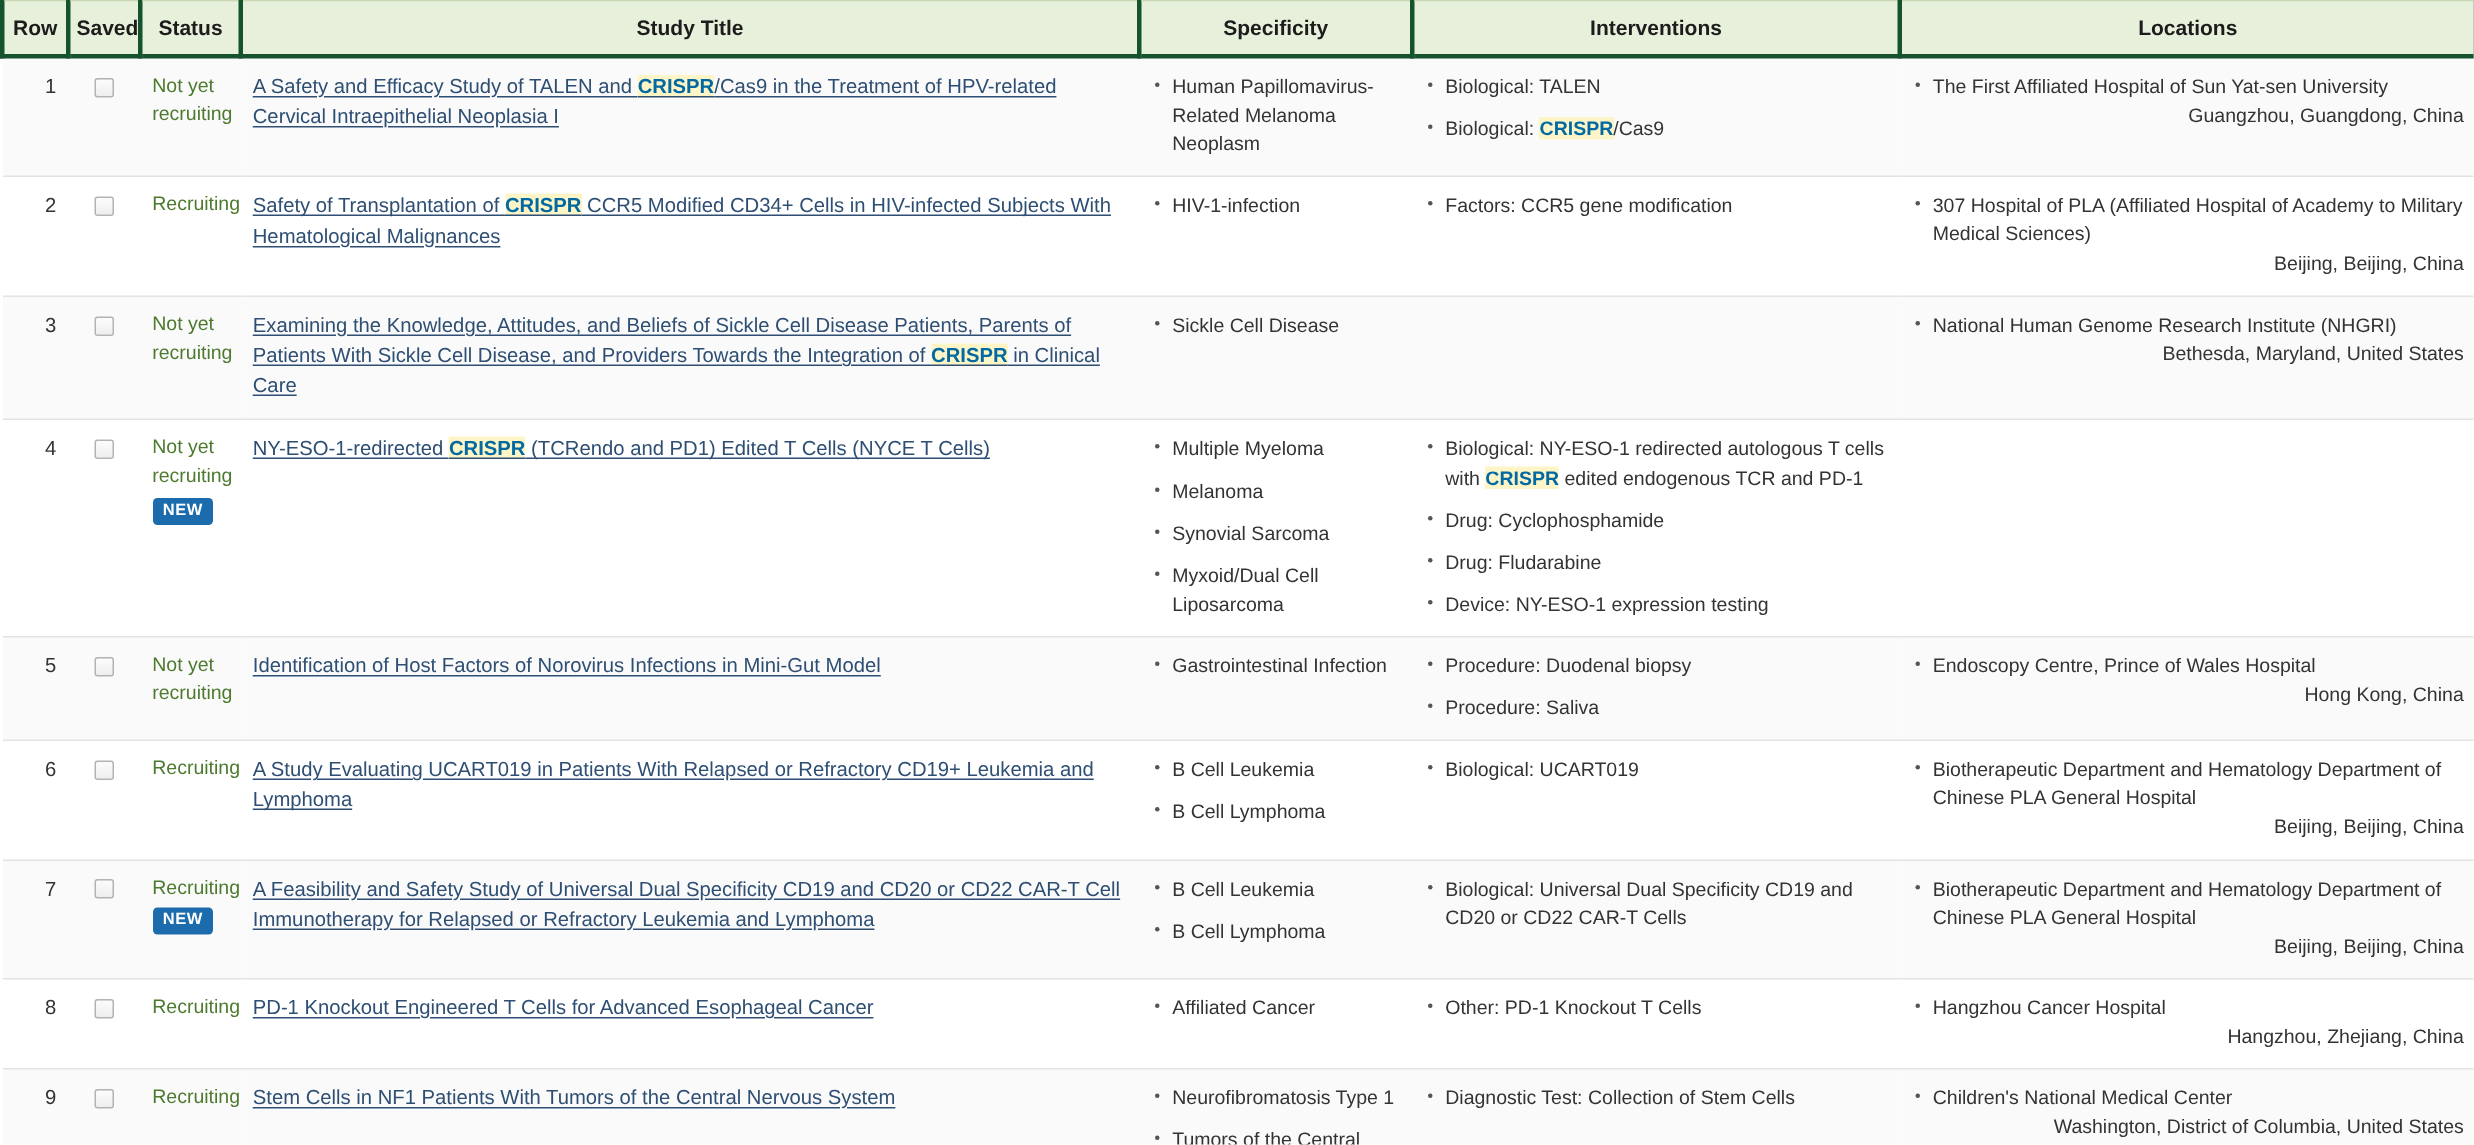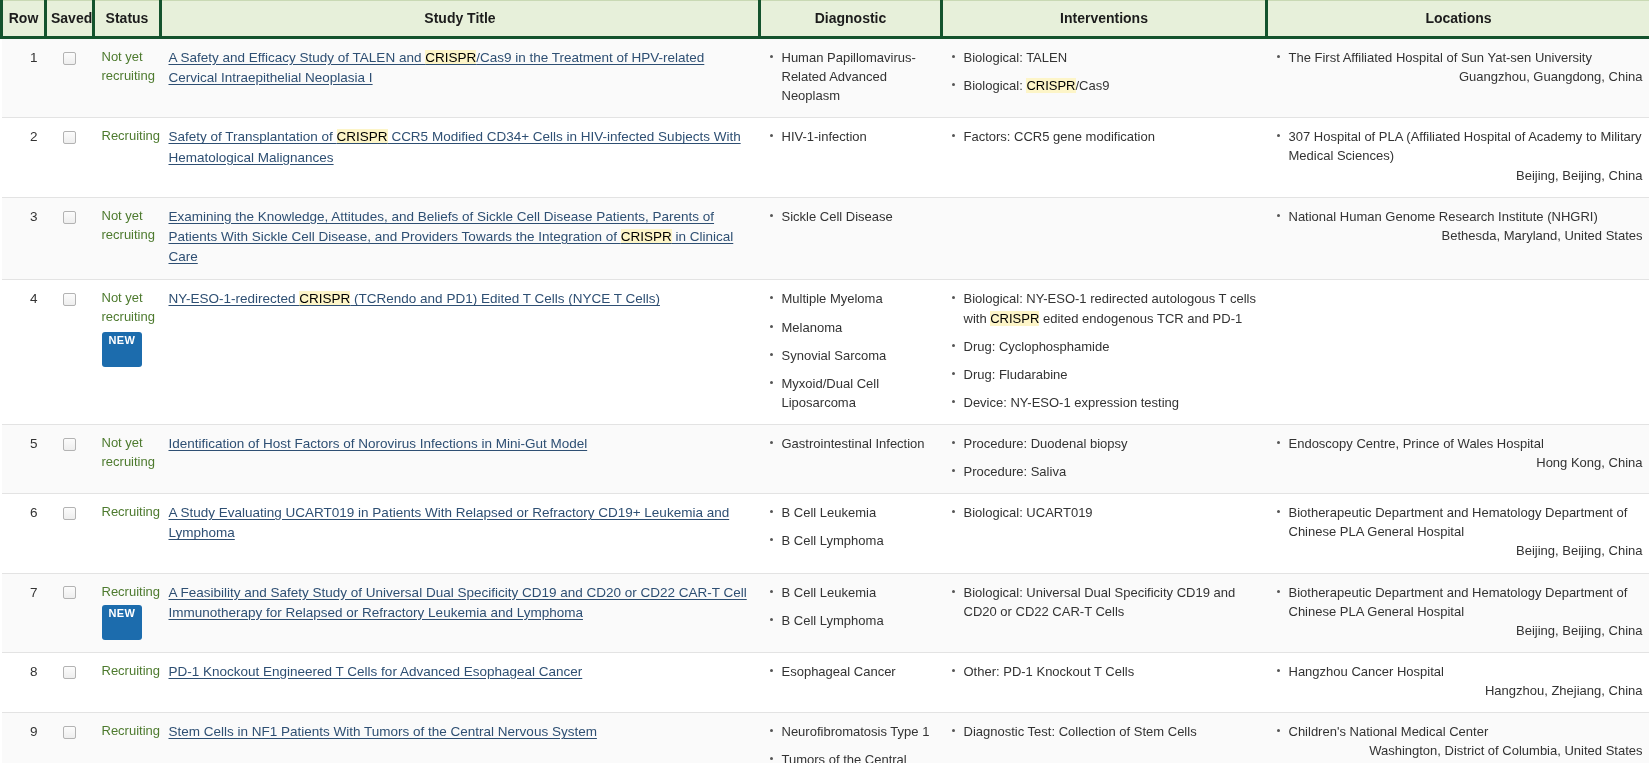--- a/index.html
+++ b/index.html
@@ -84,21 +84,21 @@
     background: linear-gradient(#fcfcfc, #eeeeee);
     vertical-align: middle;
     cursor: pointer;
   }
 
   
   .status-wrap { display: block; }
   .badge-new {
     display: inline-block;
     margin-top: 5px;
-    padding: 2px 7px 20px;
+    padding: 2px 7px 3px;
     background: #1c6cad;
     color: #ffffff;
     font-size: 11px;
     font-weight: bold;
     letter-spacing: .4px;
     border-radius: 3px;
     line-height: 1.15;
   }
   .status-inline-badge { margin-top: 4px; }
 
@@ -106,22 +106,22 @@
   a.study-link {
     color: #2e4f73;
     text-decoration: underline;
     text-underline-offset: 2px;
     font-size: 13.5px;
     line-height: 1.5;
     cursor: pointer;
   }
   .hl {
     background: #fdf5c8;
-    font-weight: normal;
-    color: #000000;
+    font-weight: bold;
+    color: #0369a1;
   }
 
   
   ul.bullets {
     margin: 0; padding: 0;
     list-style: none;
   }
   ul.bullets > li {
     position: relative;
     padding-left: 14px;
@@ -156,36 +156,36 @@
       <col class="col-cond">
       <col class="col-interv">
       <col class="col-loc">
   </colgroup>
   <thead>
     <tr>
       <th>Row</th>
       <th>Saved</th>
       <th>Status</th>
       <th>Study Title</th>
-      <th>Diagnostic</th>
+      <th>Specificity</th>
       <th>Interventions</th>
       <th>Locations</th>
     </tr>
   </thead>
   <tbody id="results-body">
       <tr class="odd">
         <td class="cell-row">1</td>
         <td class="cell-saved"><span class="checkbox"></span></td>
         <td class="cell-status">
           <span class="status-wrap">Not yet recruiting</span>
         </td>
         <td class="cell-title"><a class="study-link" href="#">A Safety and Efficacy Study of TALEN and <span class="hl">CRISPR</span>/Cas9 in the Treatment of HPV-related Cervical Intraepithelial Neoplasia I</a></td>
         <td class="cell-cond">
           <ul class="bullets">
-            <li>Human Papillomavirus-Related Advanced Neoplasm</li>
+            <li>Human Papillomavirus-Related Melanoma Neoplasm</li>
           </ul>
         </td>
         <td class="cell-interv">
           <ul class="bullets">
             <li>Biological: TALEN</li>
             <li>Biological: <span class="hl">CRISPR</span>/Cas9</li>
           </ul>
         </td>
         <td class="cell-loc">
           <ul class="bullets">
@@ -330,21 +330,21 @@
       </tr>
       <tr class="even">
         <td class="cell-row">8</td>
         <td class="cell-saved"><span class="checkbox"></span></td>
         <td class="cell-status">
           <span class="status-wrap">Recruiting</span>
         </td>
         <td class="cell-title"><a class="study-link" href="#">PD-1 Knockout Engineered T Cells for Advanced Esophageal Cancer</a></td>
         <td class="cell-cond">
           <ul class="bullets">
-            <li>Esophageal Cancer</li>
+            <li>Affiliated Cancer</li>
           </ul>
         </td>
         <td class="cell-interv">
           <ul class="bullets">
             <li>Other: PD-1 Knockout T Cells</li>
           </ul>
         </td>
         <td class="cell-loc">
           <ul class="bullets">
             <li>Hangzhou Cancer Hospital<span class="sub">Hangzhou, Zhejiang, China</span></li>

